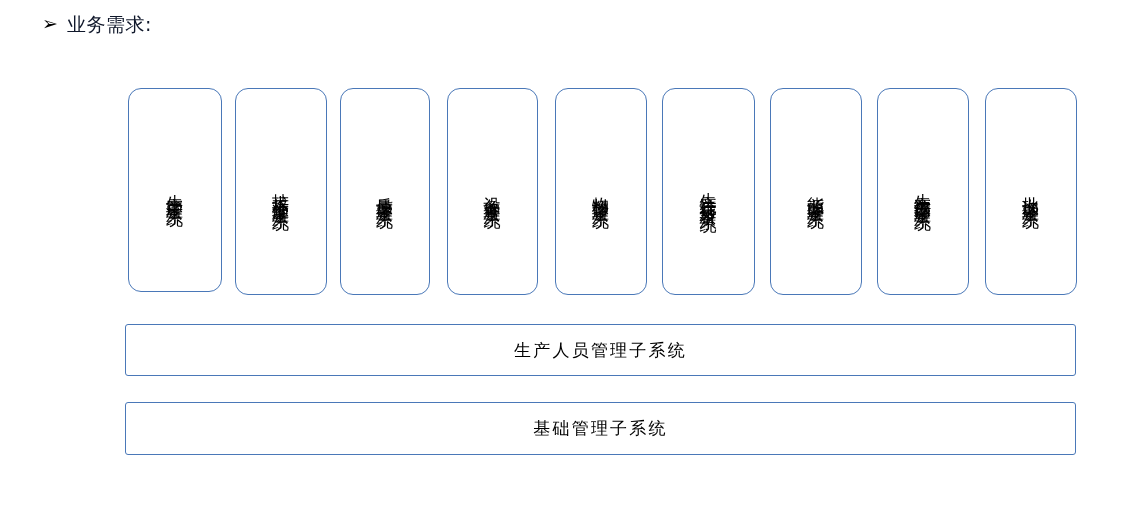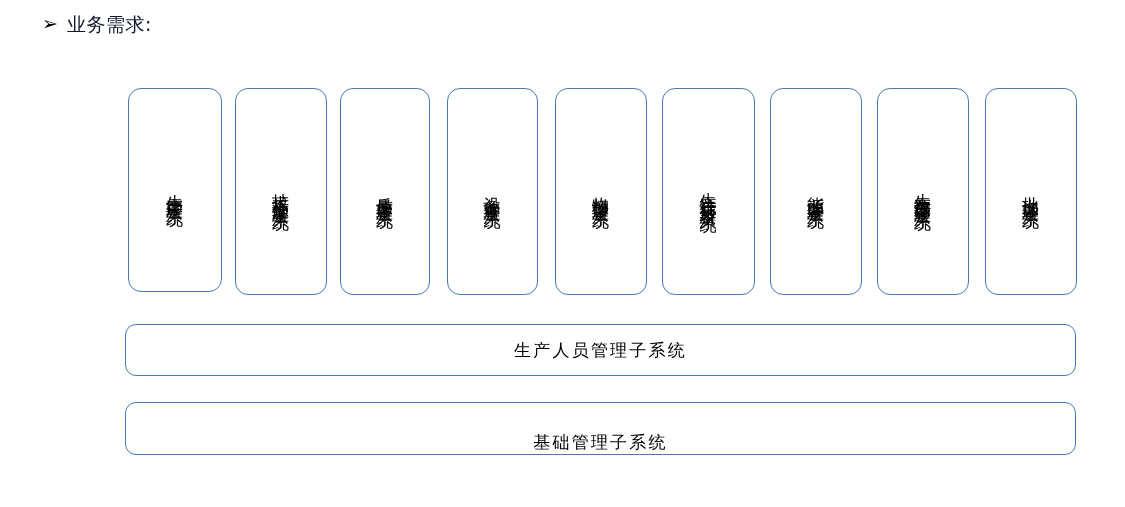--- a/index.html
+++ b/index.html
@@ -72,21 +72,21 @@
     max-height: 100%;
     text-align: center;
     white-space: normal;
   }
 
   
   .hbar {
     position: absolute;
     box-sizing: border-box;
     border: 1.3px solid #4a78b8;
-    border-radius: 11px;
+    border-radius: 3px;
     background: #ffffff;
     display: flex;
     align-items: center;
     justify-content: center;
   }
   .hbar .hlabel {
     font-size: 17px;
     letter-spacing: 2.2px;
     color: #000000;
     white-space: nowrap;
@@ -124,16 +124,16 @@
     </div>
     <div class="vbox" style="left: 877px; top: 88px; width: 92px; height: 207px;">
       <span class="vlabel">生产数据管理子系统</span>
     </div>
     <div class="vbox" style="left: 985px; top: 88px; width: 92px; height: 207px;">
       <span class="vlabel">批次管理子系统</span>
     </div>
     <div class="hbar" style="left: 125px; top: 324px; width: 951px; height: 52px;">
       <span class="hlabel">生产人员管理子系统</span>
     </div>
-    <div class="hbar" style="left: 125px; top: 402px; width: 951px; height: 53px; align-items: flex-end;">
+    <div class="hbar" style="left: 125px; top: 402px; width: 951px; height: 53px;">
       <span class="hlabel">基础管理子系统</span>
     </div>
   </div>
 
 </body></html>

